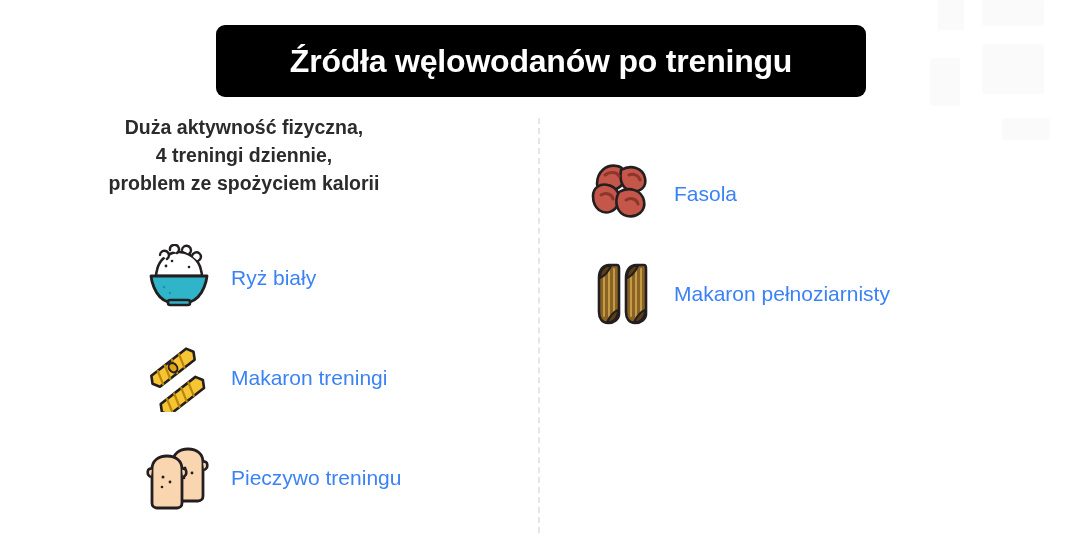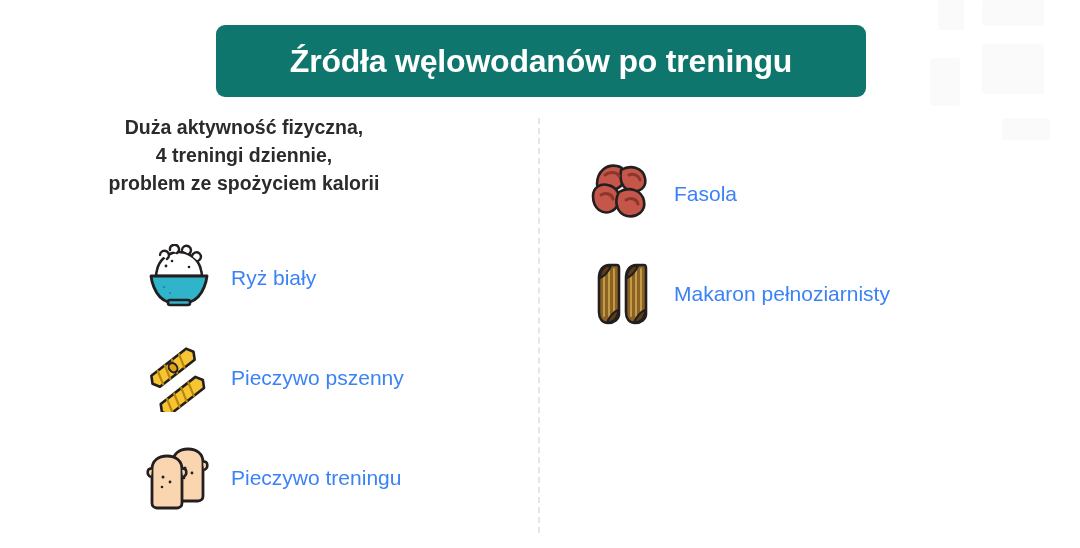--- a/index.html
+++ b/index.html
@@ -119,21 +119,21 @@
 <svg id="watermark" viewBox="0 0 150 140">
   <g fill="#FAFAFA">
     <rect x="8" y="0" width="26" height="30"></rect>
     <rect x="52" y="0" width="62" height="26" rx="3"></rect>
     <rect x="0" y="58" width="30" height="48" rx="3"></rect>
     <rect x="52" y="44" width="62" height="50" rx="3"></rect>
     <rect x="72" y="118" width="48" height="22" rx="3"></rect>
   </g>
 </svg>
 
-<div id="title-banner" style="background: #0f766e; align-items: center;">
+<div id="title-banner" style="background: #000000; align-items: center;">
   <span class="title-text" style="color: rgb(255, 255, 255);">Źródła węlowodanów po treningu</span>
 </div>
 
 <div id="columns">
 
   <div class="column col-left">
     <div class="col-header">
       <span class="hline">Duża aktywność fizyczna,</span>
       <span class="hline">4 treningi dziennie,</span>
       <span class="hline">problem ze spożyciem kalorii</span>
@@ -167,21 +167,21 @@
                 <path d="M24 30 L20 44 M33 30 L29 44 M42 30 L38 44 M51 30 L47 44" stroke="#B8860B" stroke-width="2.2" stroke-linecap="round"></path>
                 <ellipse cx="38" cy="37" rx="4" ry="5" fill="#E0A314" stroke="#231F20" stroke-width="2"></ellipse>
               </g>
               <g transform="translate(-10,15)">
                 <path d="M16 30 L60 30 L64 37 L60 44 L16 44 L12 37 Z" fill="#F7C433" stroke="#231F20" stroke-width="2.6" stroke-linejoin="round"></path>
                 <path d="M24 30 L20 44 M33 30 L29 44 M42 30 L38 44 M51 30 L47 44" stroke="#B8860B" stroke-width="2.2" stroke-linecap="round"></path>
               </g>
             </g>
           </svg>
         </span>
-        <span class="item-label">Pieczywo pszenny</span>
+        <span class="item-label">Makaron treningi</span>
       </div>
 
       <div class="item">
         <span class="item-icon">
           <svg width="80" height="70" viewBox="0 0 80 70">
             <g transform="translate(26,4)">
               <path d="M8 16 C8 8 14 3 23 3 C32 3 38 8 38 16 L38 50 C38 53 36 55 33 55 L13 55 C10 55 8 53 8 50 Z" fill="#F9D6B0" stroke="#231F20" stroke-width="2.8" stroke-linejoin="round"></path>
               <path d="M8 16 C3 14 2 22 7 24 M38 16 C43 14 44 22 39 24" fill="#F9D6B0" stroke="#231F20" stroke-width="2.6" stroke-linejoin="round"></path>
               <circle cx="20" cy="22" r="1.5" fill="#231F20"></circle>
               <circle cx="27" cy="27" r="1.4" fill="#231F20"></circle>

